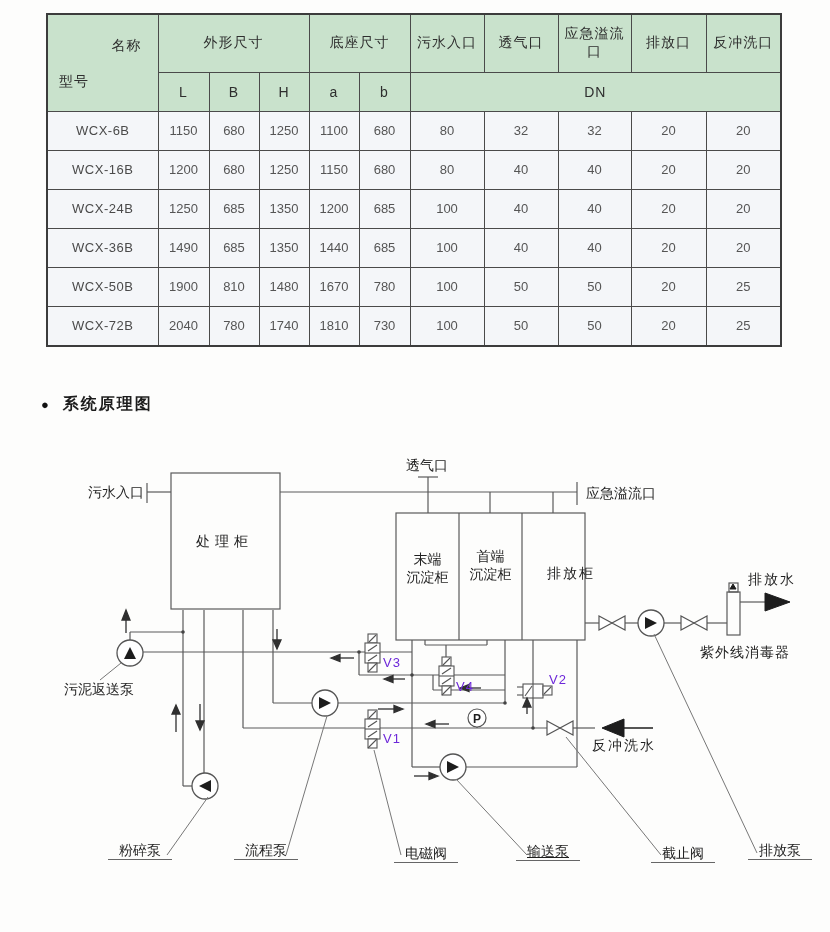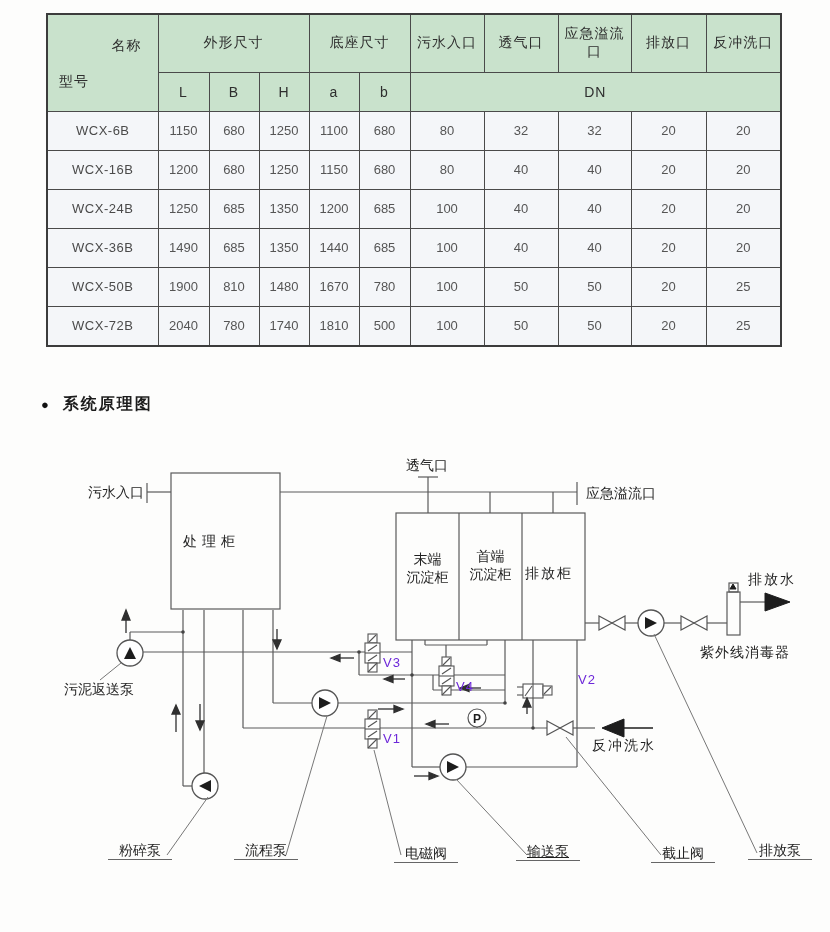--- a/index.html
+++ b/index.html
@@ -147,21 +147,21 @@
           <td>50</td>
           <td>20</td>
           <td>25</td>
         </tr>
         <tr>
           <td class="model">WCX-72B</td>
           <td>2040</td>
           <td>780</td>
           <td>1740</td>
           <td>1810</td>
-          <td>500</td>
+          <td>730</td>
           <td>100</td>
           <td>50</td>
           <td>50</td>
           <td>20</td>
           <td>25</td>
         </tr>
       </tbody>
   </table>
 </div>
 
@@ -347,30 +347,30 @@
     <line x1="374" y1="750" x2="401" y2="855"></line>
     <line x1="456" y1="779" x2="527" y2="855"></line>
     <line x1="566" y1="737" x2="661" y2="855"></line>
     <line x1="654" y1="634" x2="757" y2="853"></line>
   </g>
 </svg>
 
 <div class="dlabel" style="left:60px;top:483px;width:84px;text-align:right;">污水入口</div>
 <div class="dlabel" style="left:406px;top:456px;">透气口</div>
 <div class="dlabel" style="left:586px;top:484px;">应急溢流口</div>
-<div class="dlabel center" style="left:157px;top:532px;width:109px;letter-spacing:5px;">处理柜</div>
+<div class="dlabel center" style="left:170px;top:532px;width:109px;letter-spacing:5px;">处理柜</div>
 <div class="dlabel center twoline" style="left:399px;top:550px;width:57px;"><span>末端</span><br><span>沉淀柜</span></div>
 <div class="dlabel center twoline" style="left:462px;top:547px;width:57px;"><span>首端</span><br><span>沉淀柜</span></div>
-<div class="dlabel center" style="left:520px;top:564px;width:58px;letter-spacing:2px;">排放柜</div>
+<div class="dlabel center" style="left:542px;top:564px;width:58px;letter-spacing:2px;">排放柜</div>
 <div class="dlabel" style="left:748px;top:570px;letter-spacing:2px;">排放水</div>
 <div class="dlabel" style="left:700px;top:643px;letter-spacing:1px;">紫外线消毒器</div>
 <div class="dlabel" style="left:64px;top:680px;">污泥返送泵</div>
 <div class="dlabel vcode" style="left:383px;top:654px;">V3</div>
 <div class="dlabel vcode" style="left:456px;top:678px;">V4</div>
-<div class="dlabel vcode" style="left:549px;top:671px;margin-left:29px;">V2</div>
+<div class="dlabel vcode" style="left:549px;top:671px;">V2</div>
 <div class="dlabel vcode" style="left:383px;top:730px;">V1</div>
 <div class="dlabel" style="left:471px;top:710px;width:12px;text-align:center;font-size:12px;font-weight:bold;">P</div>
 <div class="dlabel" style="left:592px;top:736px;letter-spacing:2px;text-align:right;">反冲洗水</div>
 
 <div class="dlabel underlined" style="left:108px;top:841px;width:56px;">粉碎泵</div>
 <div class="dlabel underlined" style="left:234px;top:841px;width:56px;">流程泵</div>
 <div class="dlabel underlined" style="left:394px;top:844px;width:56px;">电磁阀</div>
 <div class="dlabel underlined" style="left:516px;top:842px;width:56px;text-decoration:underline;">输送泵</div>
 <div class="dlabel underlined" style="left:651px;top:844px;width:56px;">截止阀</div>
 <div class="dlabel underlined" style="left:748px;top:841px;width:56px;">排放泵</div>

